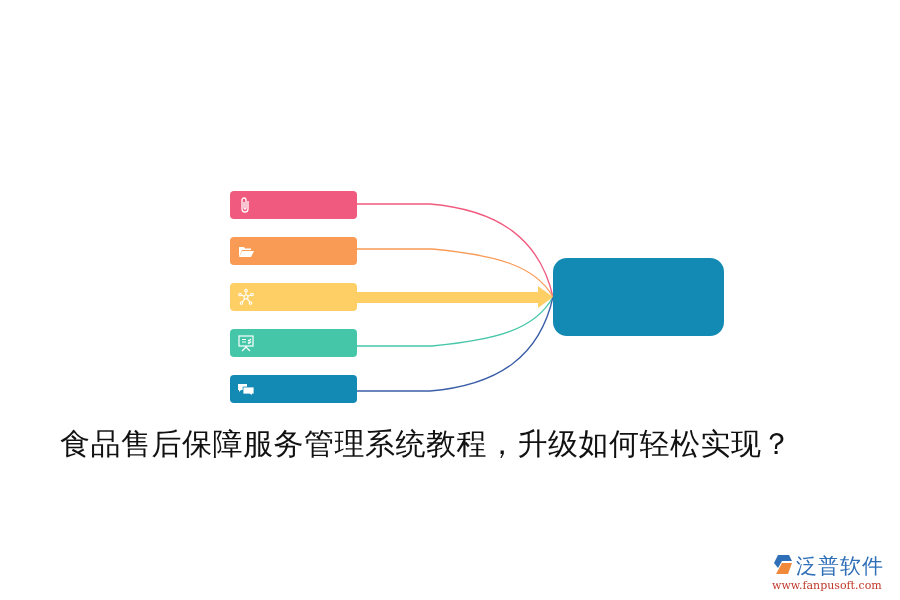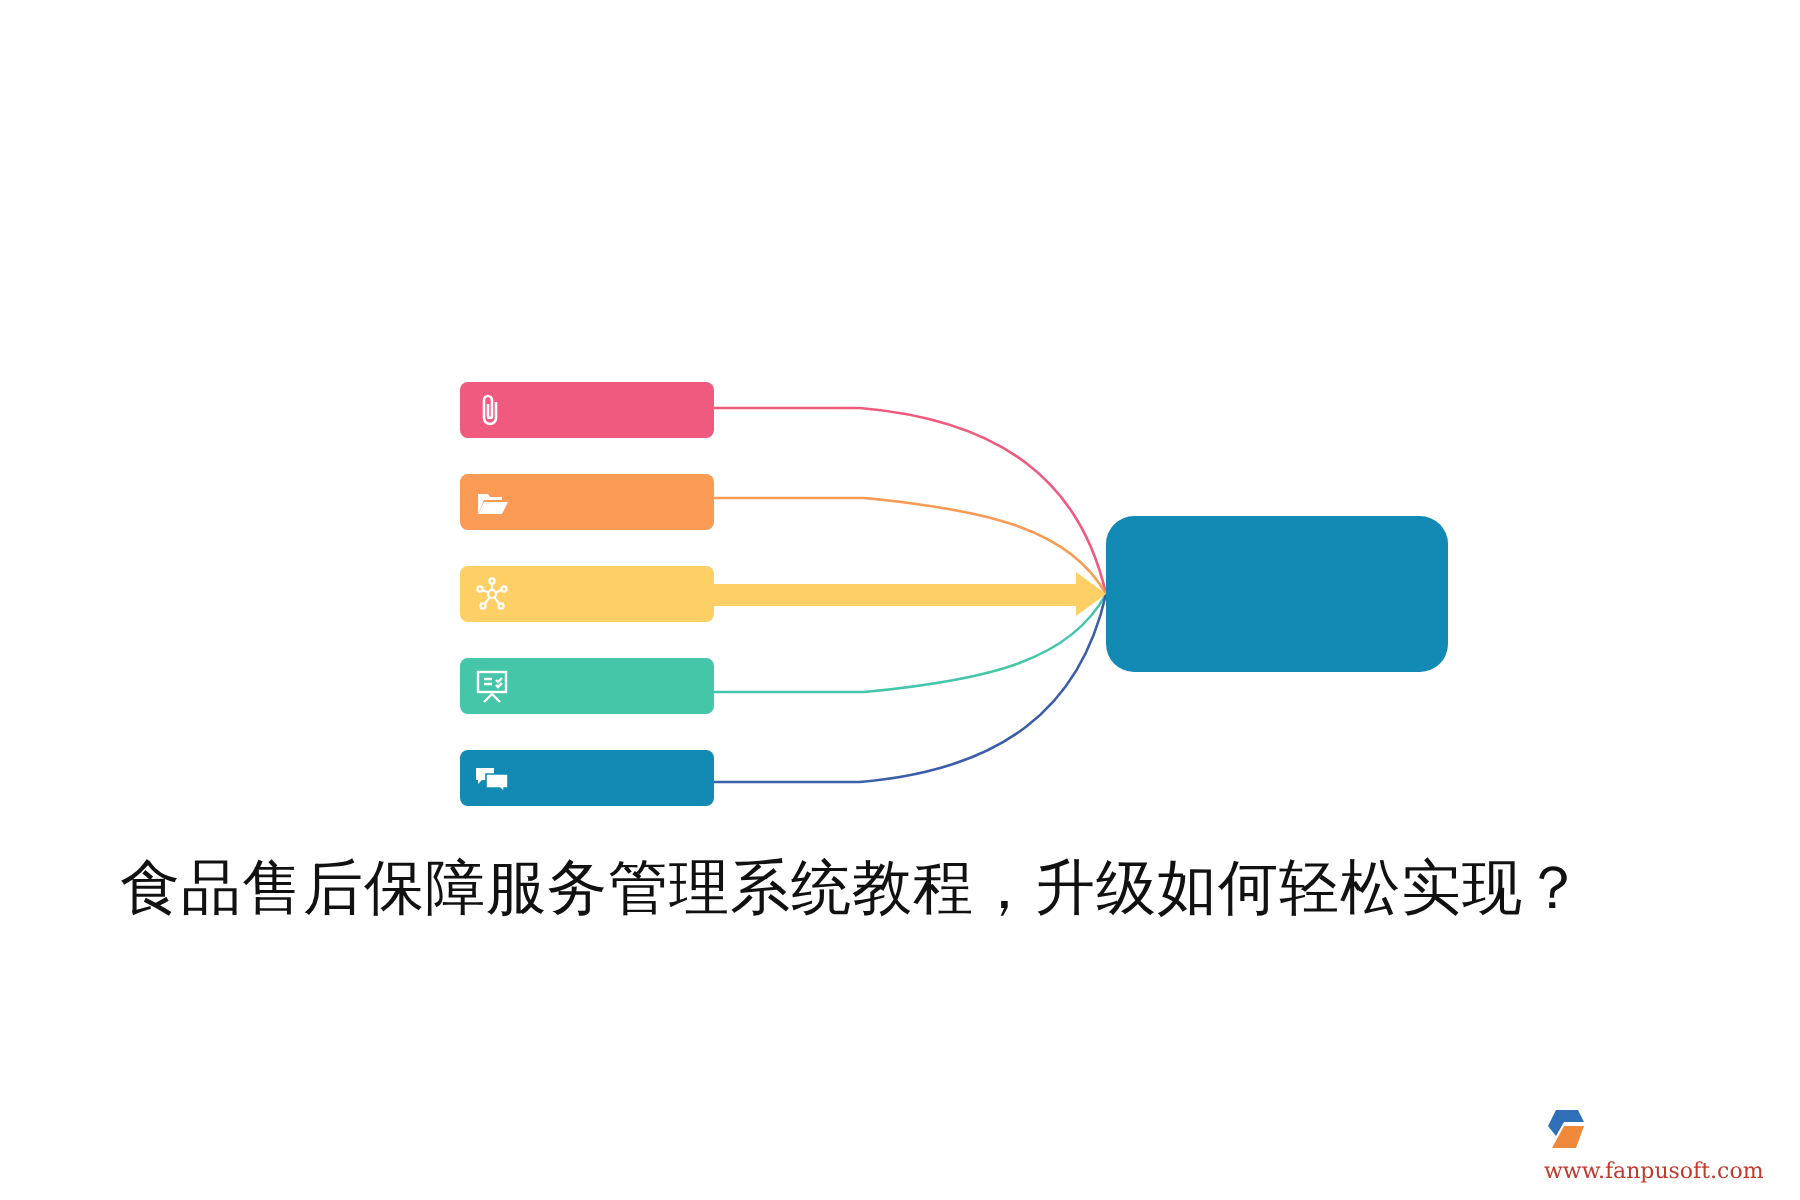--- a/index.html
+++ b/index.html
@@ -73,14 +73,15 @@
   <div class="target" style="background:#138ab4"></div>
 </div>
 
 <div class="caption">食品售后保障服务管理系统教程，升级如何轻松实现？</div>
 
 <div class="logo">
   <svg class="mark" viewBox="0 0 24 22">
     <polygon points="8,1 19,1 22,7 12,7 8,14 4,9" fill="#2f6fb7"></polygon>
     <polygon points="12,9 22,9 18,20 6,20" fill="#f0893a"></polygon>
   </svg>
+  <span class="brand">泛普软件</span>
   <span class="url">www.fanpusoft.com</span>
 </div>
 
 </body></html>

